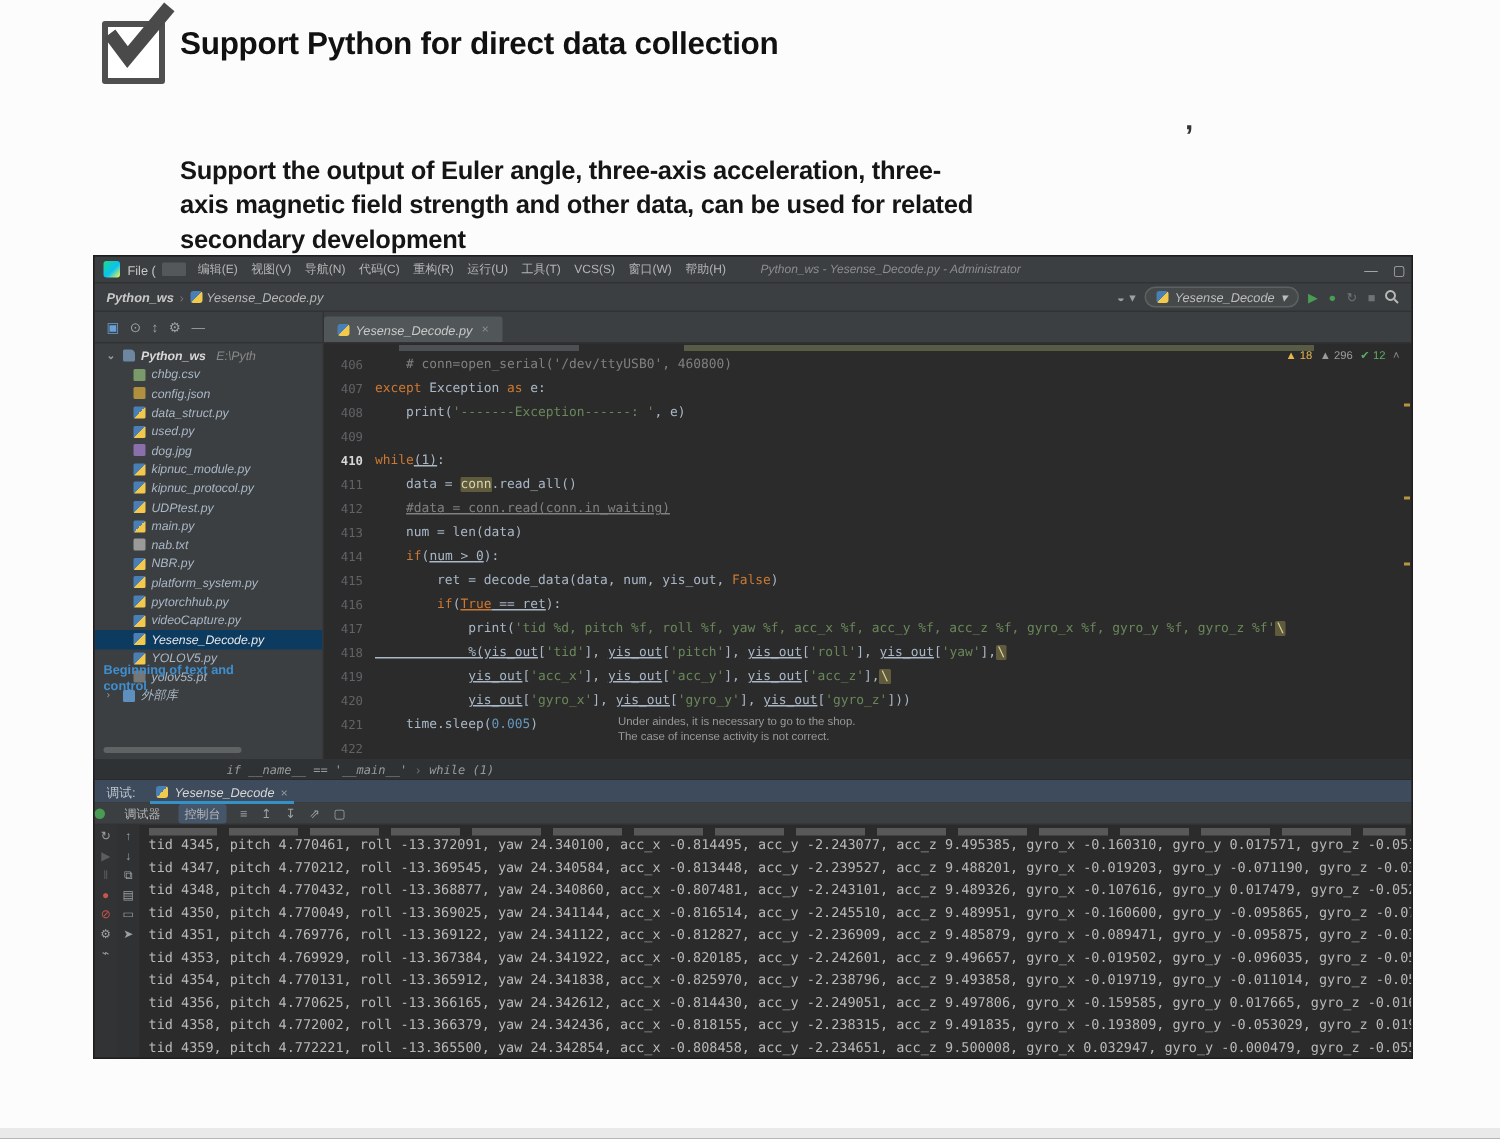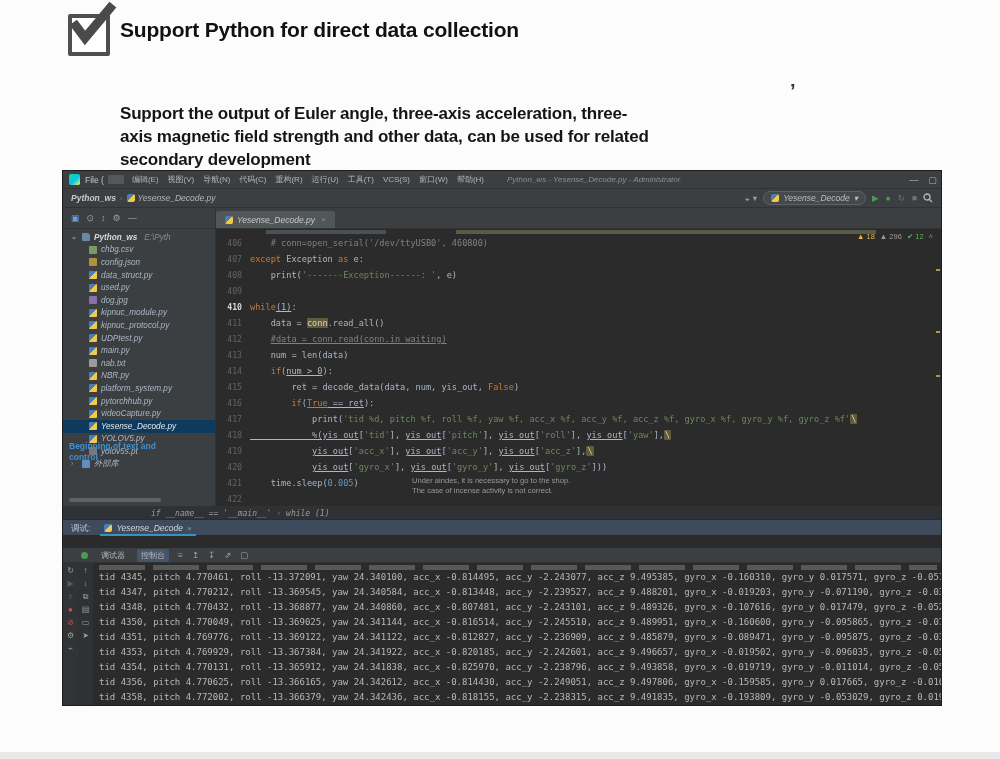--- a/index.html
+++ b/index.html
@@ -93,21 +93,21 @@
   .ed-breadcrumb{height:13px;background:#2f3234;display:flex;align-items:center;padding-left:88px;gap:6px;border-top:1px solid #323232;flex:none;}
   .bc-item{color:#9a9a9a;font-size:8px;font-style:italic;font-family:"DejaVu Sans Mono",monospace;}
   .bc-sep{color:#707070;font-size:8px;}
 
   
   .con-header{height:16px;background:#3d4b5c;display:flex;align-items:flex-end;padding:0 8px;gap:10px;flex:none;border-top:1px solid #2a2a2a;}
   .con-label{color:#bfc6cc;font-size:8.5px;}
   .con-tab{display:flex;align-items:center;gap:4px;color:#d6d6d6;font-size:8.5px;font-style:italic;position:relative;padding:2px 4px;}
   .con-tab .underline{position:absolute;left:0;right:0;bottom:-1px;height:2px;background:#3592c4;}
   .con-tab .x{color:#9a9a9a;font-size:8px;}
-  .con-toolbar{height:15px;background:#3c3f41;display:flex;align-items:center;padding:0 18px;gap:9px;flex:none;border-bottom:1px solid #323232;margin-top:13px;}
+  .con-toolbar{height:15px;background:#3c3f41;display:flex;align-items:center;padding:0 0;gap:9px;flex:none;border-bottom:1px solid #323232;}
   .ct-dot{width:7px;height:7px;border-radius:50%;background:#499c54;flex:none;}
   .ct-tab{color:#b9b9b9;font-size:8px;padding:1px 4px;}
   .ct-tab.sel{background:#46566a;border-radius:2px;}
   .ct-ico{color:#9da0a3;font-size:8.5px;}
   .con-body{flex:1;display:flex;background:#2b2b2b;overflow:hidden;}
   .strip{width:15px;flex:none;display:flex;flex-direction:column;align-items:center;padding-top:3px;gap:4px;background:#313335;}
   .strip.b{background:#2f3133;}
   .strip .si{font-size:8px;line-height:9px;}
   .con-out{flex:1;overflow:hidden;padding-left:6px;}
   .con-partial{height:5px;margin:2px 4px 0 0;background:repeating-linear-gradient(90deg,#8f8f8f 0 46px,transparent 46px 54px);opacity:.45;}

